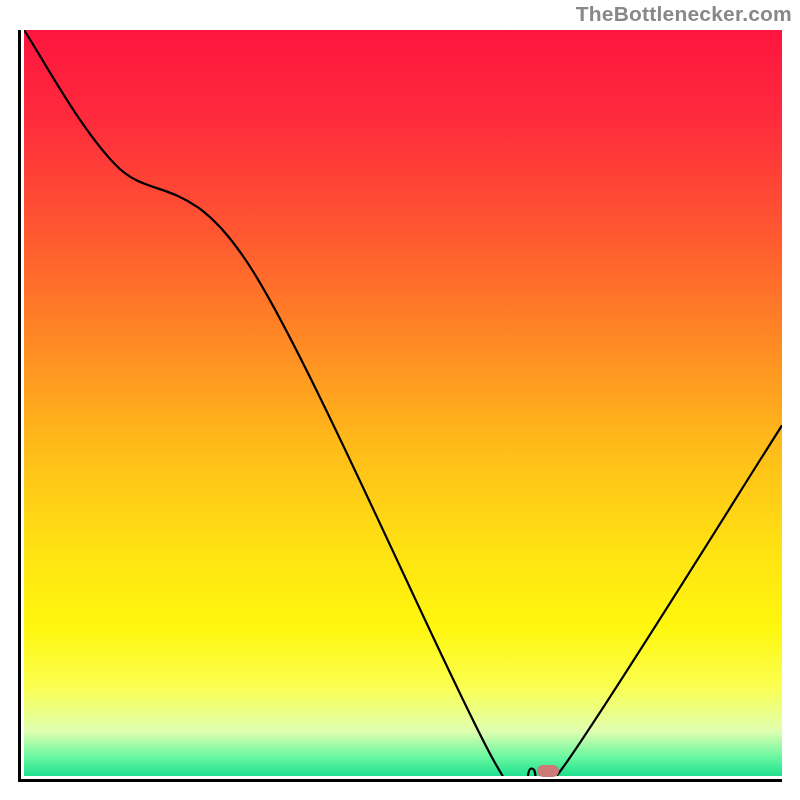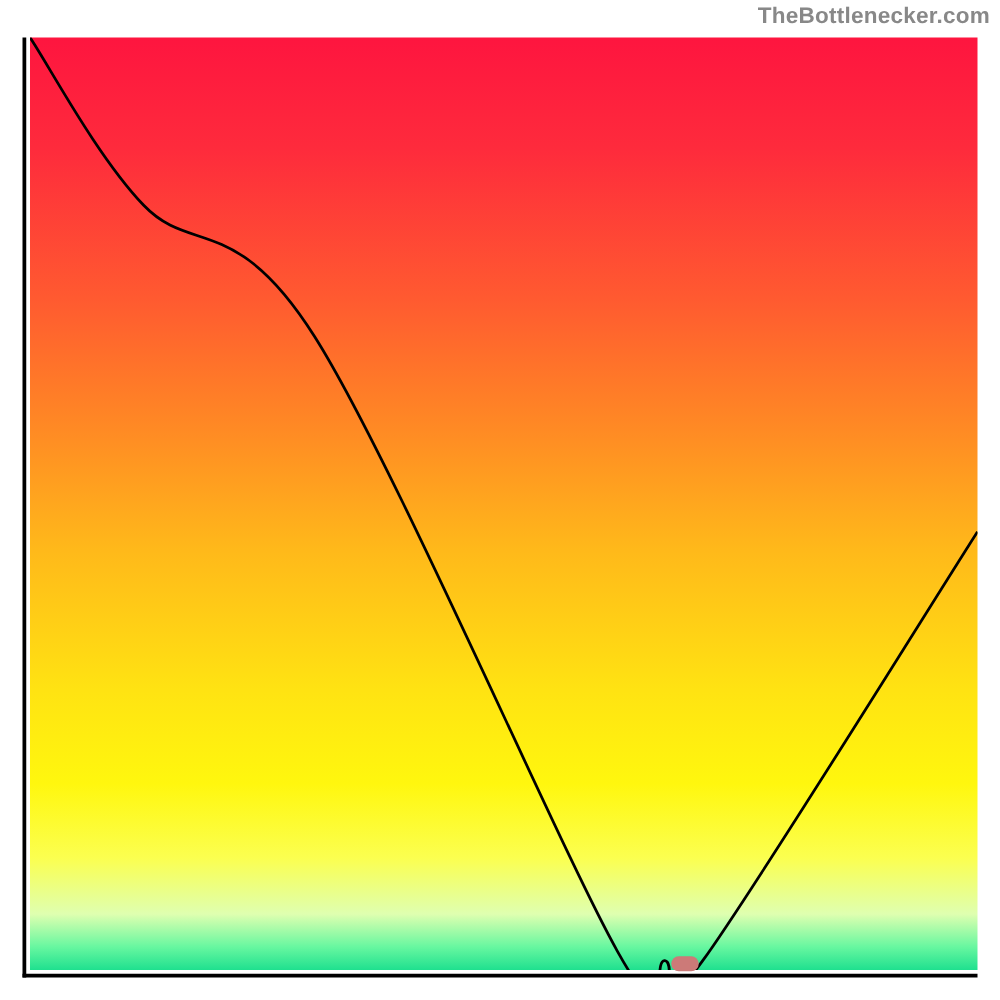--- a/index.html
+++ b/index.html
@@ -13,21 +13,21 @@
 }
 .container {
   position: relative;
   width: 800px;
   height: 800px;
 }
 .attribution {
   position: absolute;
   top: 2px;
   right: 8px;
-  font-size: 18px;
+  font-size: 21px;
   font-weight: 600;
   color: #888888;
   letter-spacing: 0.2px;
 }
 .plot {
   position: absolute;
   left: 18px;
   top: 30px;
   width: 764px;
   height: 752px;

